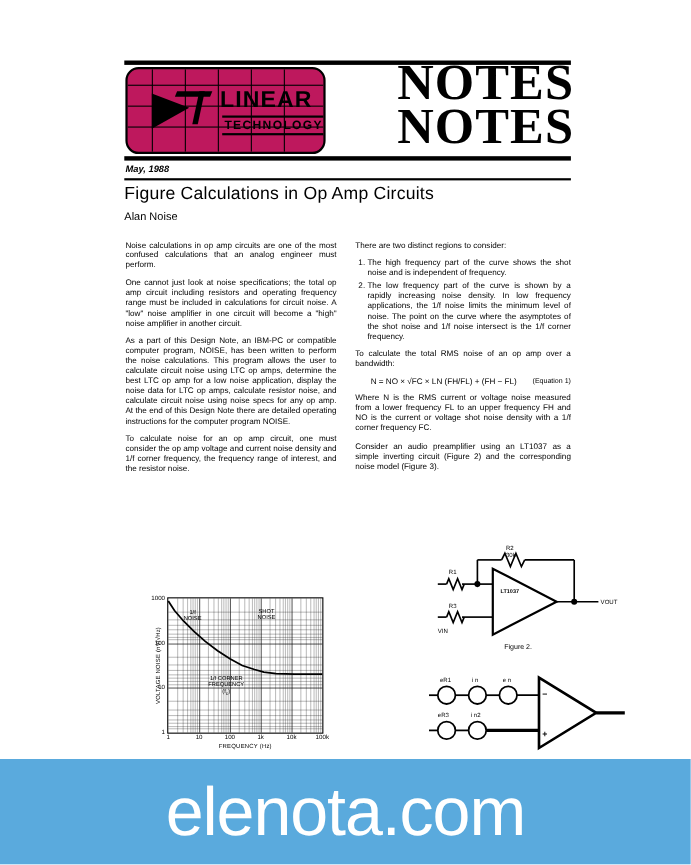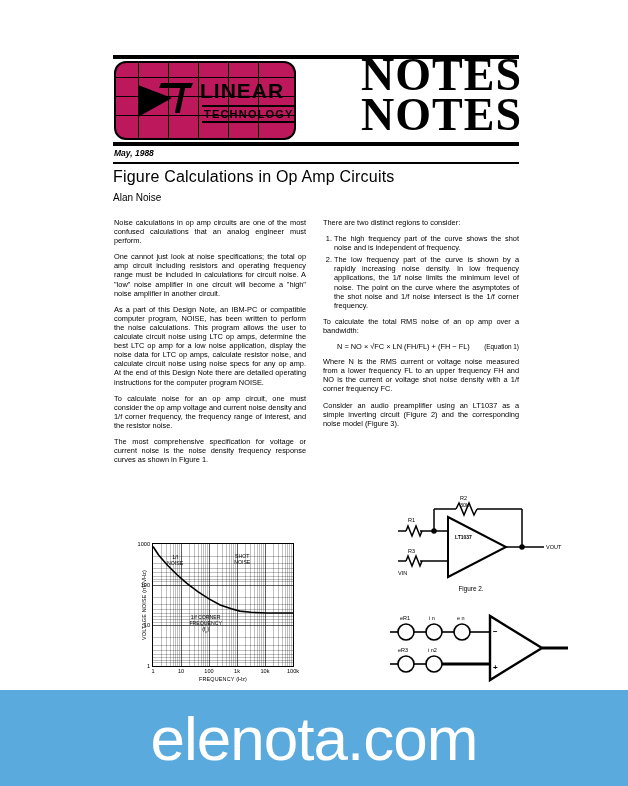--- a/index.html
+++ b/index.html
@@ -219,21 +219,20 @@
   <div class="hdr-rule-thin"></div>
 
   <div class="art-title">Figure Calculations in Op Amp Circuits</div>
   <div class="art-author">Alan Noise</div>
 
   <div class="col left">
     <p>Noise calculations in op amp circuits are one of the most confused calculations that an analog engineer must perform.</p>
     <p>One cannot just look at noise specifications; the total op amp circuit including resistors and operating frequency range must be included in calculations for circuit noise. A "low" noise amplifier in one circuit will become a "high" noise amplifier in another circuit.</p>
     <p>As a part of this Design Note, an IBM-PC or compatible computer program, NOISE, has been written to perform the noise calculations. This program allows the user to calculate circuit noise using LTC op amps, determine the best LTC op amp for a low noise application, display the noise data for LTC op amps, calculate resistor noise, and calculate circuit noise using noise specs for any op amp. At the end of this Design Note there are detailed operating instructions for the computer program NOISE.</p>
     <p>To calculate noise for an op amp circuit, one must consider the op amp voltage and current noise density and 1/f corner frequency, the frequency range of interest, and the resistor noise.</p>
-    <p>The most comprehensive specification for voltage or current noise is the noise density frequency response curves as shown in Figure 1.</p>
   </div>
 
   <div class="col right">
     <p>There are two distinct regions to consider:</p>
     <ol>
       <li>The high frequency part of the curve shows the shot noise and is independent of frequency.</li>
       <li>The low frequency part of the curve is shown by a rapidly increasing noise density. In low frequency applications, the 1/f noise limits the minimum level of noise. The point on the curve where the asymptotes of the shot noise and 1/f noise intersect is the 1/f corner frequency.</li>
     </ol>
     <p>To calculate the total RMS noise of an op amp over a bandwidth:</p>
     <div class="eq">

